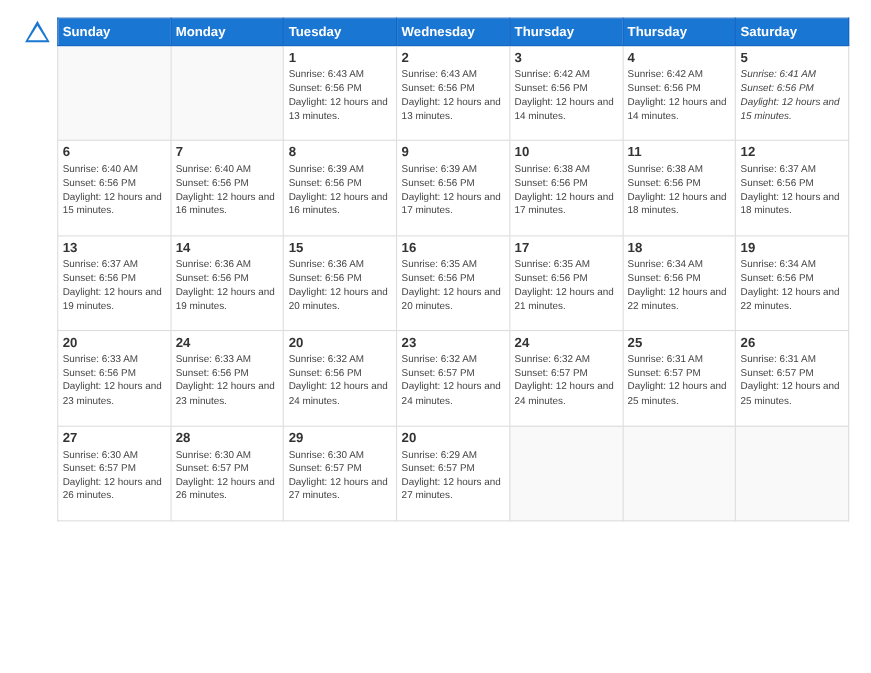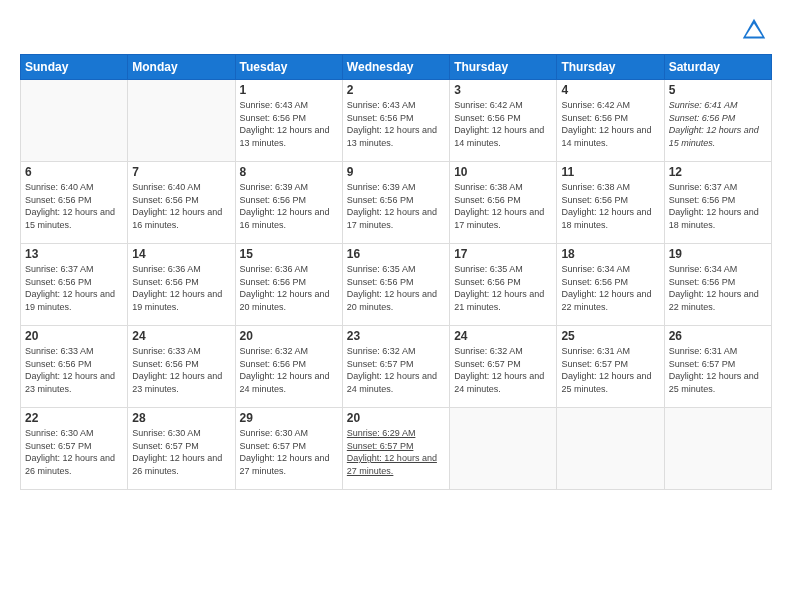--- a/index.html
+++ b/index.html
@@ -8,22 +8,21 @@
       background: #fff;
       width: 792px;
       height: 612px;
       overflow: hidden;
     }
     .page {
       width: 792px;
       height: 486px;
       padding: 16px 20px 12px 20px;
       display: flex;
-      flex-direction: column;
-      align-items: flex-end;
+      flex-direction: row;
     }
     .header {
       display: flex;
       justify-content: space-between;
       align-items: flex-start;
       margin-bottom: 10px;
     }
     .logo {
       display: flex;
       align-items: center;
@@ -290,40 +289,40 @@
           </td>
           <td>
             <div class="day-number">26</div>
             <div class="day-info" style="white-space: pre-line;">Sunrise: 6:31 AM
 Sunset: 6:57 PM
 Daylight: 12 hours and 25 minutes.</div>
           </td>
         </tr>
         <tr class="last-row">
           <td>
-            <div class="day-number">22</div>
+            <div class="day-number">27</div>
             <div class="day-info" style="white-space: pre-line;">Sunrise: 6:30 AM
 Sunset: 6:57 PM
 Daylight: 12 hours and 26 minutes.</div>
           </td>
           <td>
             <div class="day-number">28</div>
             <div class="day-info" style="white-space: pre-line;">Sunrise: 6:30 AM
 Sunset: 6:57 PM
 Daylight: 12 hours and 26 minutes.</div>
           </td>
           <td>
             <div class="day-number">29</div>
             <div class="day-info" style="white-space: pre-line;">Sunrise: 6:30 AM
 Sunset: 6:57 PM
 Daylight: 12 hours and 27 minutes.</div>
           </td>
           <td>
             <div class="day-number">20</div>
-            <div class="day-info" style="white-space: pre-line; text-decoration: underline;">Sunrise: 6:29 AM
+            <div class="day-info" style="white-space: pre-line;">Sunrise: 6:29 AM
 Sunset: 6:57 PM
 Daylight: 12 hours and 27 minutes.</div>
           </td>
           <td class="empty"></td>
           <td class="empty"></td>
           <td class="empty"></td>
         </tr>
       </tbody>
   </table>
 </div>

